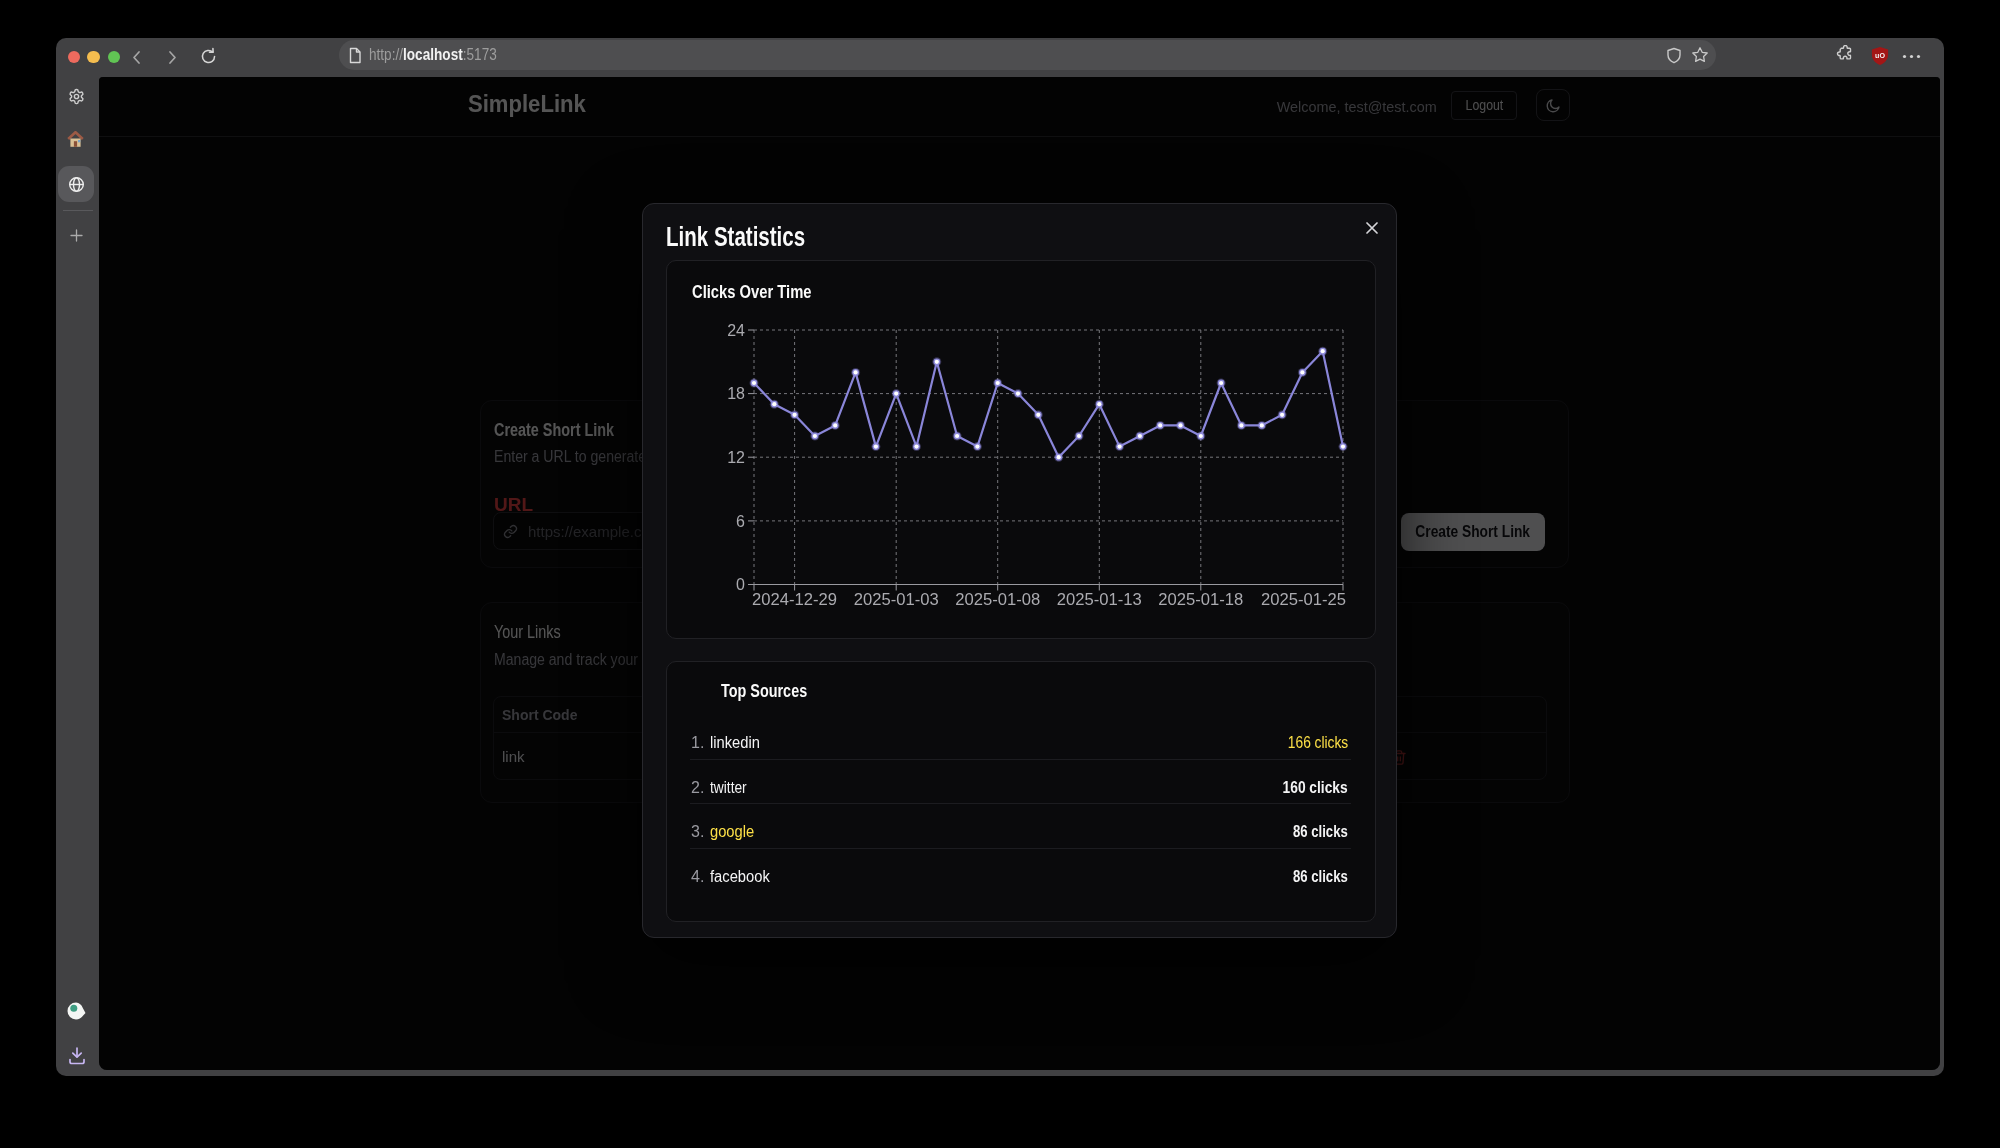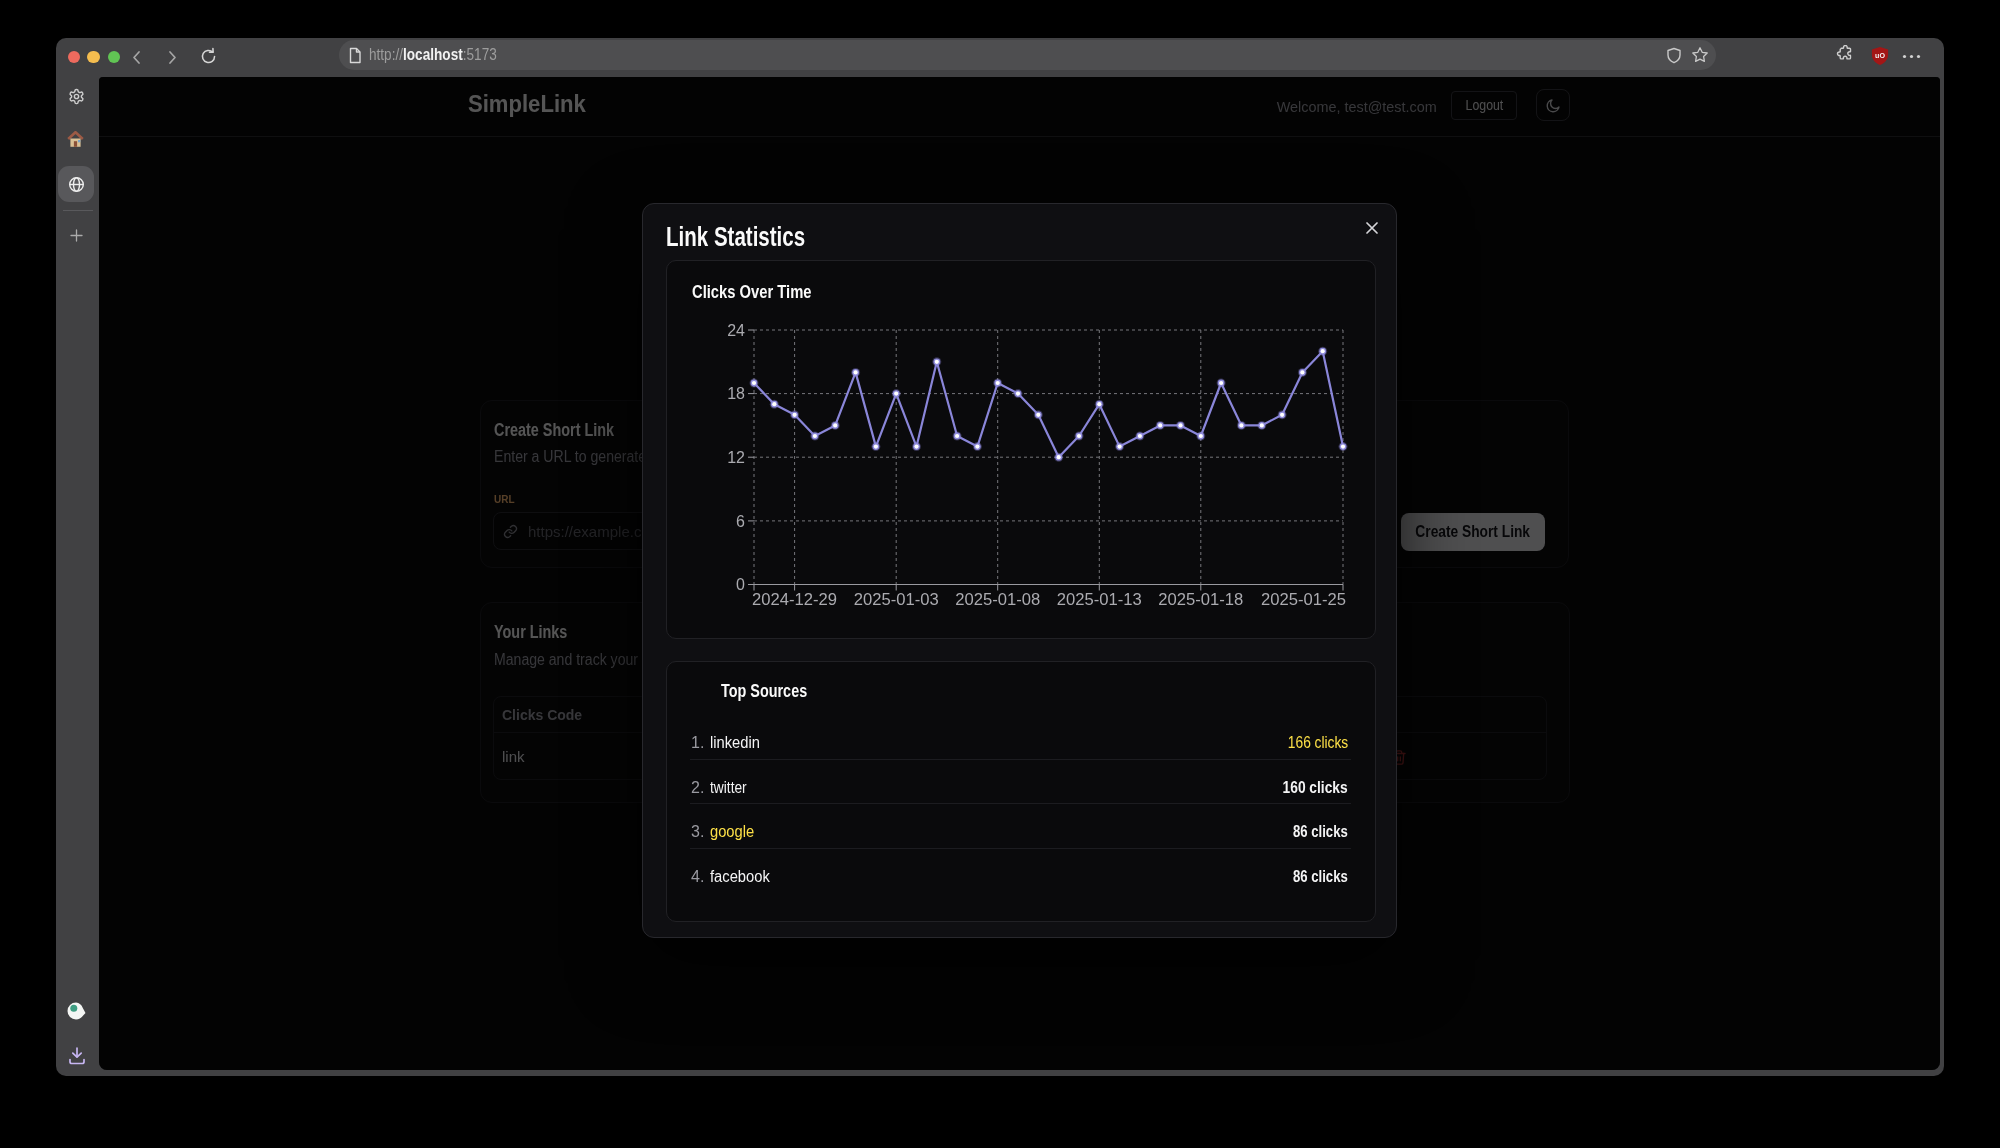--- a/index.html
+++ b/index.html
@@ -116,36 +116,36 @@
   <div class="abs" style="right:563px;top:99px;font-size:15px;line-height:15px;color:#a1a1aa;z-index:2;"><span class="cxr" style="transform:scaleX(.96);">Welcome, test@test.com</span></div>
   <div class="abs" style="left:1451px;top:91px;width:66px;height:29px;border:1px solid #3a3a40;border-radius:4px;z-index:2;font-size:14px;color:#e4e4e7;text-align:center;line-height:27px;"><span style="display:inline-block;transform:scaleX(.88);">Logout</span></div>
   <div class="abs" style="left:1536px;top:89px;width:34px;height:32px;border:1px solid #3a3a40;border-radius:8px;z-index:2;"></div>
   <svg class="abs" style="left:1546px;top:98px;z-index:2;" width="15" height="15" viewBox="0 0 16 16">
     <path d="M13.8 9.6 A6.3 6.3 0 1 1 6.4 2.2 A5 5 0 0 0 13.8 9.6 Z" fill="none" stroke="#d8d8dc" stroke-width="1.5" stroke-linejoin="round"></path>
   </svg>
 
   <div class="abs" style="left:480px;top:400px;width:1089px;height:168px;border:1px solid #1f1f23;border-radius:12px;background:#0c0c0e;z-index:2;"></div>
   <div class="abs" style="left:494px;top:424px;font-size:18px;line-height:13px;font-weight:700;color:#fafafa;z-index:3;"><span class="cx" style="transform:scaleX(.80);">Create Short Link</span></div>
   <div class="abs" style="left:494px;top:449px;font-size:16px;line-height:15px;color:#a1a1aa;z-index:3;"><span class="cx" style="transform:scaleX(.88);">Enter a URL to generate a short link</span></div>
-  <div class="abs" style="left:494px;top:494px;font-size:10px;font-weight:600;color:#fdba74;z-index:3;">URL</div>
+  <div class="abs" style="left:494px;top:494px;font-size:19px;font-weight:600;color:#ef4444;z-index:3;">URL</div>
   <div class="abs" style="left:493px;top:512px;width:898px;height:38px;border:1px solid #2b2b30;border-radius:8px;background:#09090b;z-index:3;"></div>
   <svg class="abs" style="left:503px;top:524px;z-index:3;" width="15" height="15" viewBox="0 0 24 24">
     <g fill="none" stroke="#8b8b92" stroke-width="2.2" stroke-linecap="round">
       <path d="M10 13 a5 5 0 0 0 7.5 .5 l3 -3 a5 5 0 0 0 -7 -7 l-1.7 1.7"></path>
       <path d="M14 11 a5 5 0 0 0 -7.5 -.5 l-3 3 a5 5 0 0 0 7 7 l1.7 -1.7"></path>
     </g>
   </svg>
   <div class="abs" style="left:528px;top:523px;font-size:15px;color:#686870;z-index:3;">https://example.com/very-long-url</div>
   <div class="abs" style="left:1401px;top:513px;width:144px;height:38px;border-radius:8px;background:#e7e7ea;z-index:3;font-size:16px;font-weight:600;color:#17171b;text-align:center;line-height:38px;"><span style="display:inline-block;transform:scaleX(.86);">Create Short Link</span></div>
 
   <div class="abs" style="left:480px;top:602px;width:1090px;height:201px;border:1px solid #1f1f23;border-radius:12px;background:#0c0c0e;z-index:2;"></div>
-  <div class="abs" style="left:494px;top:626px;font-size:18px;line-height:13px;font-weight:700;color:#fafafa;z-index:3;text-align:center;"><span class="cx" style="transform:scaleX(.80);">Your Links</span></div>
+  <div class="abs" style="left:494px;top:626px;font-size:18px;line-height:13px;font-weight:400;color:#fafafa;z-index:3;text-align:center;"><span class="cx" style="transform:scaleX(.80);">Your Links</span></div>
   <div class="abs" style="left:494px;top:652px;font-size:16px;line-height:15px;color:#a1a1aa;z-index:3;"><span class="cx" style="transform:scaleX(.88);">Manage and track your short links</span></div>
   <div class="abs" style="left:493px;top:696px;width:1054px;height:84px;border:1px solid #222226;border-radius:8px;z-index:3;"></div>
-  <div class="abs" style="left:502px;top:707px;font-size:14px;font-weight:600;color:#a1a1aa;z-index:3;">Clicks Code</div>
+  <div class="abs" style="left:502px;top:707px;font-size:14px;font-weight:600;color:#a1a1aa;z-index:3;">Short Code</div>
   <div class="abs" style="left:493px;top:732px;width:1054px;height:1px;background:#222226;z-index:3;"></div>
   <div class="abs" style="left:502px;top:748px;font-size:15px;color:#e4e4e7;z-index:3;">link</div>
 
   <svg class="abs" style="left:1391px;top:749px;z-index:3;" width="16" height="17" viewBox="0 0 24 24">
     <g fill="none" stroke="#d03c3c" stroke-width="2" stroke-linecap="round" stroke-linejoin="round">
       <path d="M3 6 h18"></path>
       <path d="M8 6 V4 a2 2 0 0 1 2 -2 h4 a2 2 0 0 1 2 2 v2"></path>
       <path d="M19 6 l-1 14 a2 2 0 0 1 -2 2 H8 a2 2 0 0 1 -2 -2 L5 6"></path>
       <path d="M10 11 v6 M14 11 v6"></path>
     </g>

